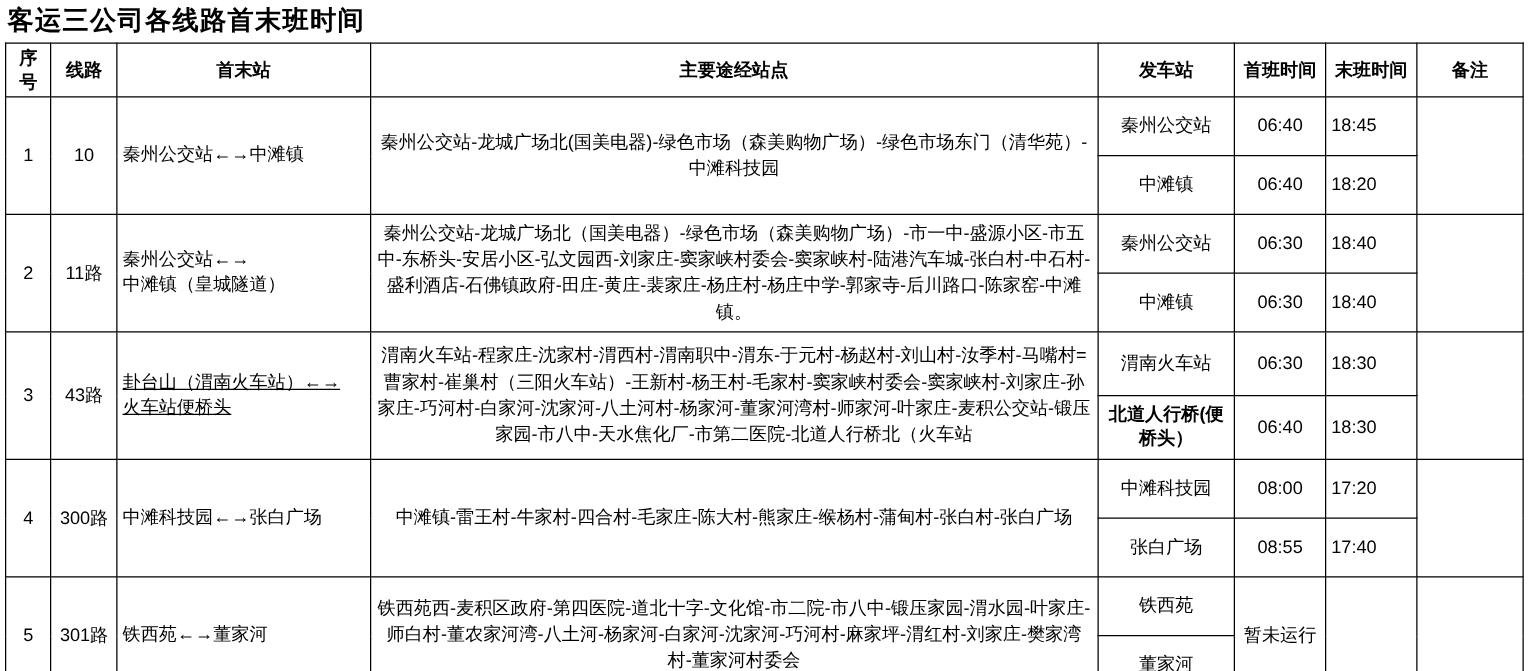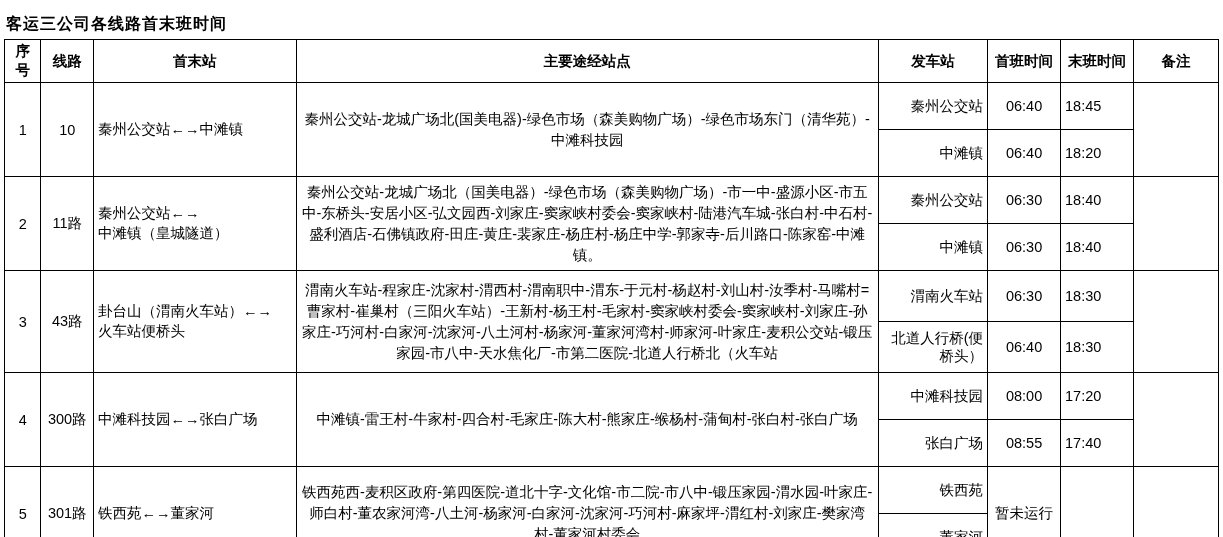--- a/index.html
+++ b/index.html
@@ -13,24 +13,24 @@
     font-family: "Liberation Sans", sans-serif;
     color: #000000;
     overflow: hidden;
   }
   .page {
     width: 1223px;
     position: relative;
   }
   .doc-title {
     font-family: "Liberation Serif", serif;
-    font-size: 16px;
+    font-size: 21px;
     font-weight: 700;
     letter-spacing: 1px;
-    padding: 15px 0 6px 6px;
+    padding: 4px 0 6px 6px;
     line-height: 1.15;
     white-space: nowrap;
   }
   table.bus-table {
     border-collapse: collapse;
     width: 1215px;
     margin-left: 4px;
     table-layout: fixed;
   }
   table.bus-table td, table.bus-table th {
@@ -43,21 +43,21 @@
   thead th {
     font-weight: 700;
     text-align: center;
     height: 28px;
     font-size: 15px;
   }
   .c-seq   { width: 36px;  text-align: center; }
   .c-line  { width: 52px;  text-align: center; }
   .c-ends  { width: 200px; text-align: left; line-height: 1.35; }
   .c-route { width: 575px; text-align: center; line-height: 1.45; padding: 4px 6px; }
-  .c-dep   { width: 108px; text-align: right; line-height: 1.3; }
+  .c-dep   { width: 108px; text-align: center; line-height: 1.3; }
   .c-first { width: 72px;  text-align: center; }
   .c-last  { width: 72px;  text-align: left; }
   .c-note  { width: 84px;  text-align: center; }
   .dep-cell {
     height: 42px;
   }
 </style>
 </head>
 <body>
 
@@ -119,30 +119,30 @@
       </tr>
       <tr>
         <td class="c-dep dep-cell">中滩镇</td>
         <td class="c-first">06:30</td>
         <td class="c-last">18:40</td>
       </tr>
 
       <tr>
         <td class="c-seq" rowspan="2">3</td>
         <td class="c-line" rowspan="2">43路</td>
-        <td class="c-ends" rowspan="2" style="white-space: pre-line;">卦台山（渭南火车站）←→
+        <td class="c-ends" rowspan="2" style="white-space: pre-line; text-decoration: underline;">卦台山（渭南火车站）←→
 火车站便桥头</td>
         <td class="c-route" rowspan="2">渭南火车站-程家庄-沈家村-渭西村-渭南职中-渭东-于元村-杨赵村-刘山村-汝季村-马嘴村=曹家村-崔巢村（三阳火车站）-王新村-杨王村-毛家村-窦家峡村委会-窦家峡村-刘家庄-孙家庄-巧河村-白家河-沈家河-八土河村-杨家河-董家河湾村-师家河-叶家庄-麦积公交站-锻压家园-市八中-天水焦化厂-市第二医院-北道人行桥北（火车站</td>
         <td class="c-dep dep-cell" style="height:46px;">渭南火车站</td>
         <td class="c-first">06:30</td>
         <td class="c-last">18:30</td>
         <td class="c-note" rowspan="2"></td>
       </tr>
       <tr>
-        <td class="c-dep dep-cell" style="height:46px;">北道人行桥(便桥头）</td>
+        <td class="c-dep dep-cell" style="height:46px;font-weight:bold;">北道人行桥(便桥头）</td>
         <td class="c-first">06:40</td>
         <td class="c-last">18:30</td>
       </tr>
 
       <tr>
         <td class="c-seq" rowspan="2">4</td>
         <td class="c-line" rowspan="2">300路</td>
         <td class="c-ends" rowspan="2">中滩科技园←→张白广场</td>
         <td class="c-route" rowspan="2">中滩镇-雷王村-牛家村-四合村-毛家庄-陈大村-熊家庄-缑杨村-蒲甸村-张白村-张白广场</td>
         <td class="c-dep dep-cell">中滩科技园</td>

